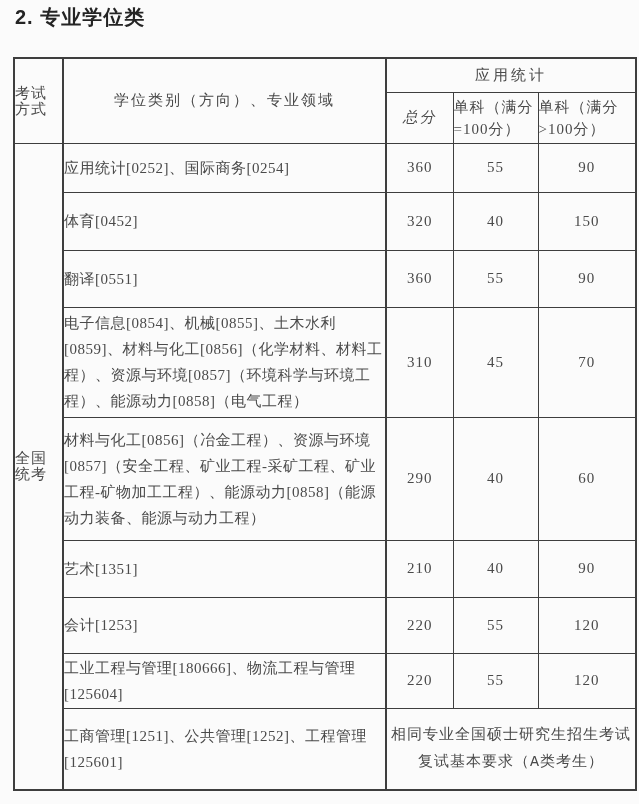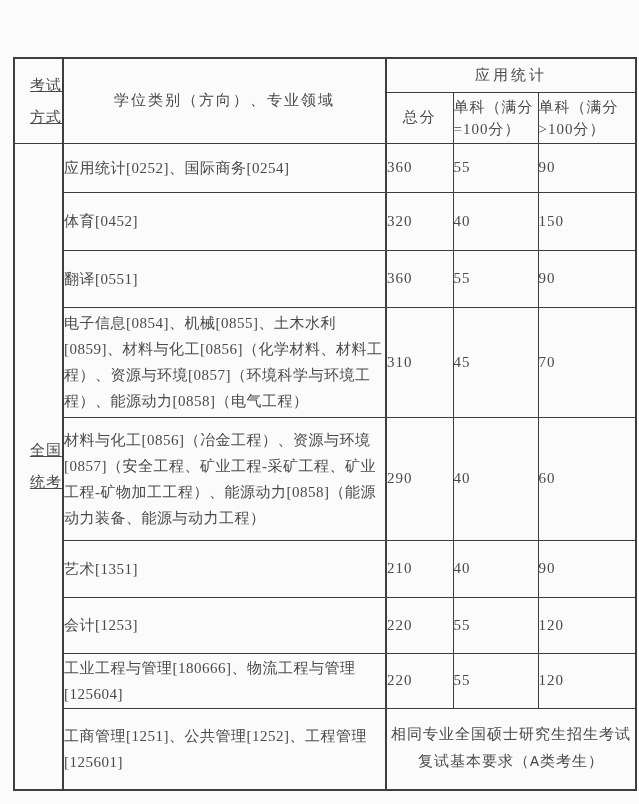--- a/index.html
+++ b/index.html
@@ -45,52 +45,52 @@
     letter-spacing: 3px;
     color: #4a4a4a;
   }
   .subhdr {
     font-size: 14px;
     text-align: left;
     padding: 2px 5px;
     letter-spacing: 1px;
     line-height: 22px;
   }
-  .subhdr-total { text-align: center; letter-spacing: 2px; }
+  .subhdr-total { text-align: center; letter-spacing: 2px; font-style: italic; }
   .cat {
     text-align: left;
     padding: 2px 6px 2px 4px;
     line-height: 26px;
     letter-spacing: 0.5px;
     margin-left: 34px;
   }
   .num {
-    text-align: left;
+    text-align: center;
     font-size: 16px;
     letter-spacing: 1px;
     color: #434343;
   }
   .exam-mode {
-    text-align: right;
+    text-align: left;
     letter-spacing: 1px;
-    line-height: 32px;
-    text-decoration: underline;
+    line-height: 16px;
   }
   .note {
     text-align: center;
     line-height: 27px;
     letter-spacing: 1px;
     padding: 2px 4px;
     font-family: Liberation Mono, monospace;
   }
 </style>
 </head>
 <body>
 
 <div class="page">
+  <h2 class="title">2. 专业学位类</h2>
 
   <table class="score-table">
     <colgroup>
       <col style="width:49px">
       <col style="width:323px">
       <col style="width:67px">
       <col style="width:85px">
       <col style="width:98px">
     </colgroup>
 

